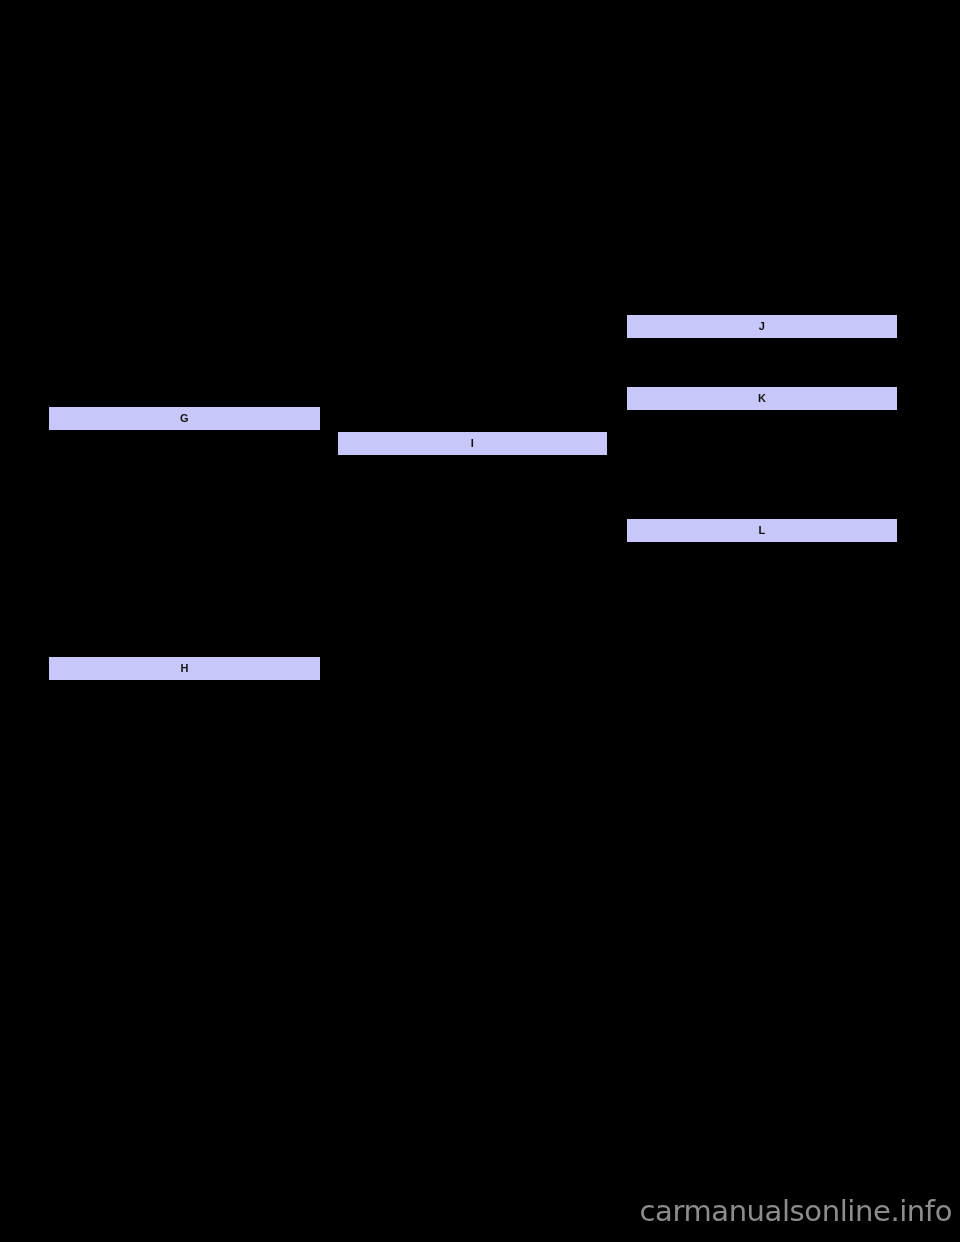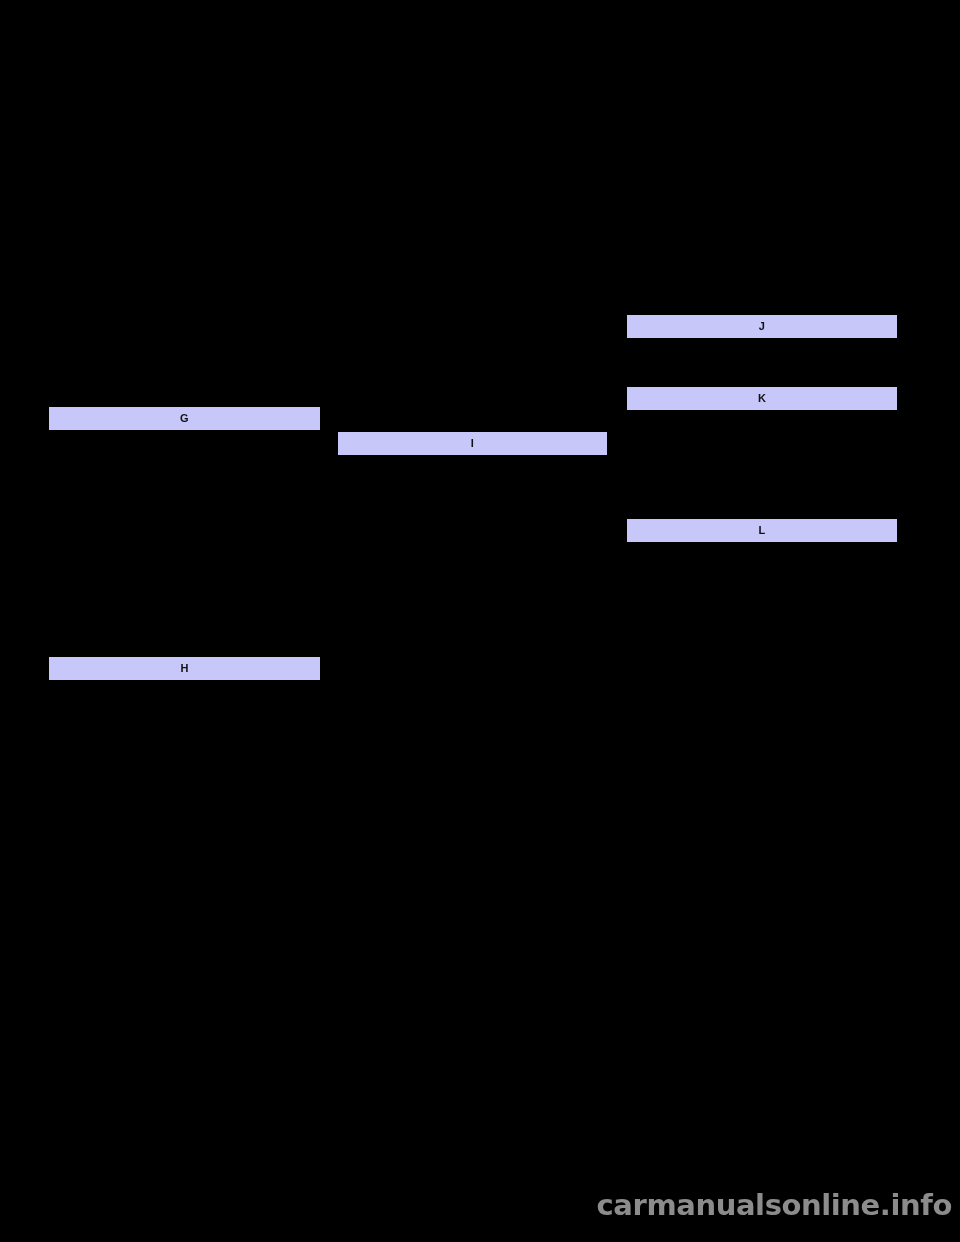--- a/index.html
+++ b/index.html
@@ -32,25 +32,25 @@
     letter-spacing: 0.2px;
     box-sizing: border-box;
   }
   .bar-label {
     display: block;
     transform: translateY(-0.5px);
   }
   #watermark {
     position: absolute;
     right: 8px;
-    bottom: 22px;
+    bottom: 16px;
     color: #8c8c8c;
     font-family: "DejaVu Sans", sans-serif;
     font-size: 29px;
-    font-weight: 700;
+    font-weight: 400;
     letter-spacing: -0.4px;
     white-space: nowrap;
     line-height: 1;
   }
 </style>
 </head>
 <body>
 
 <div id="page">
 

